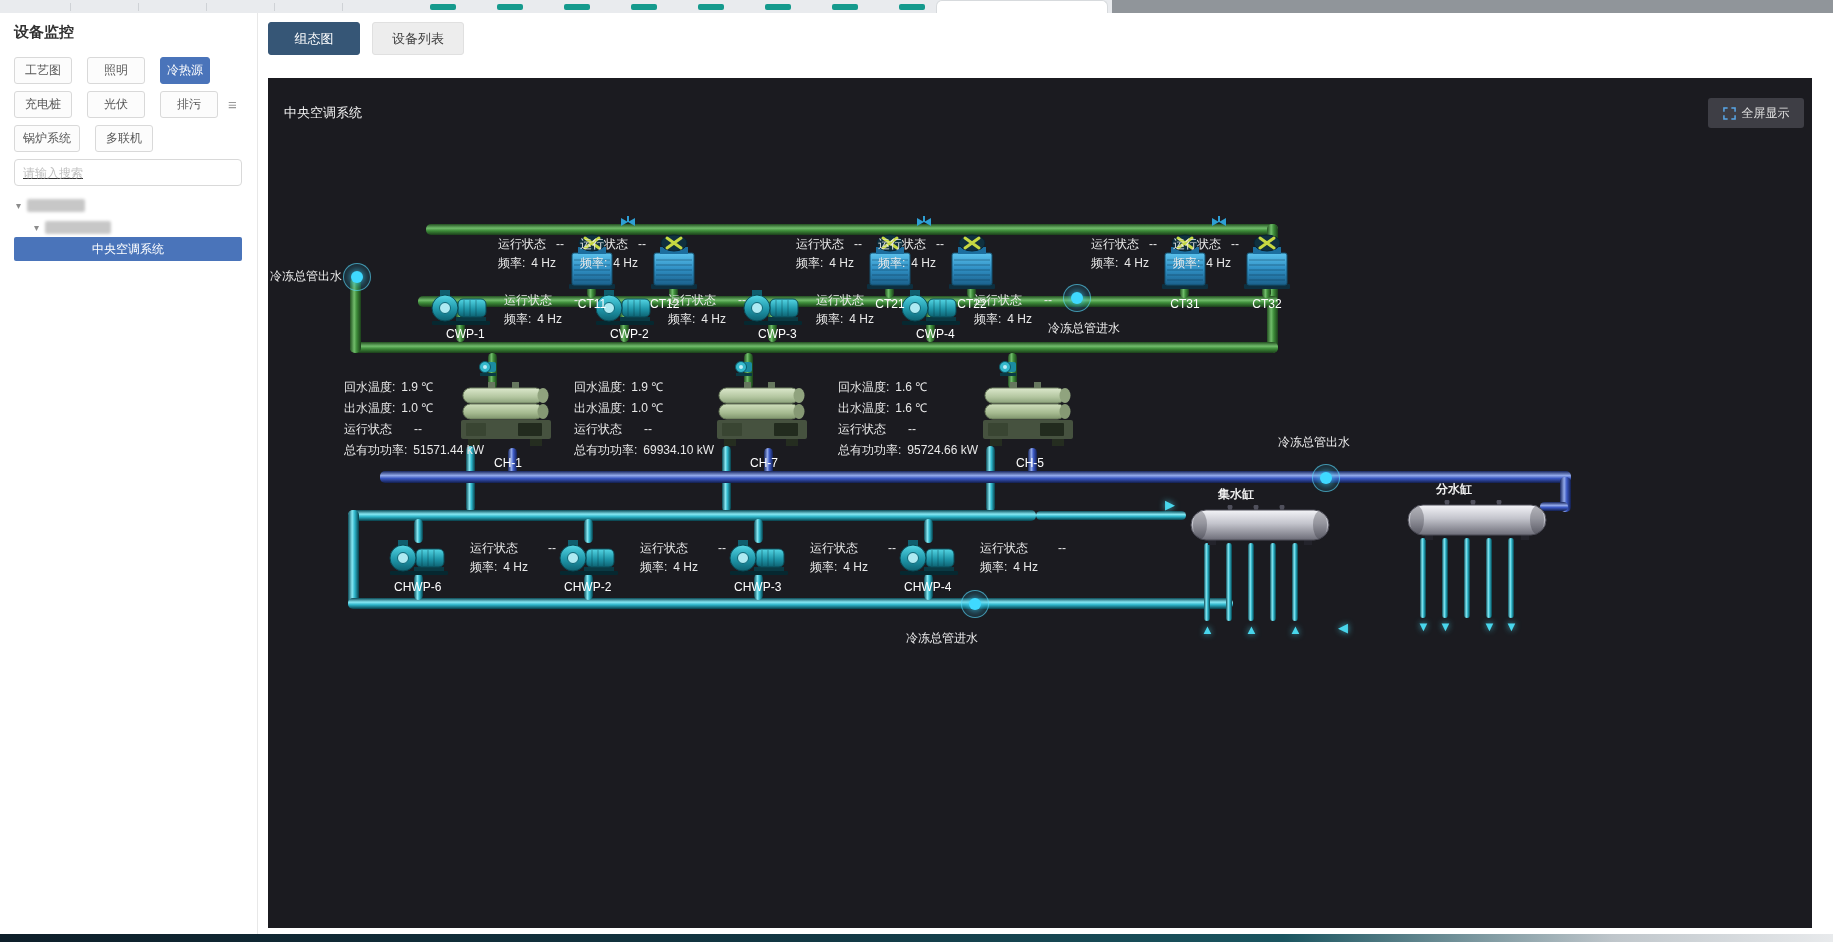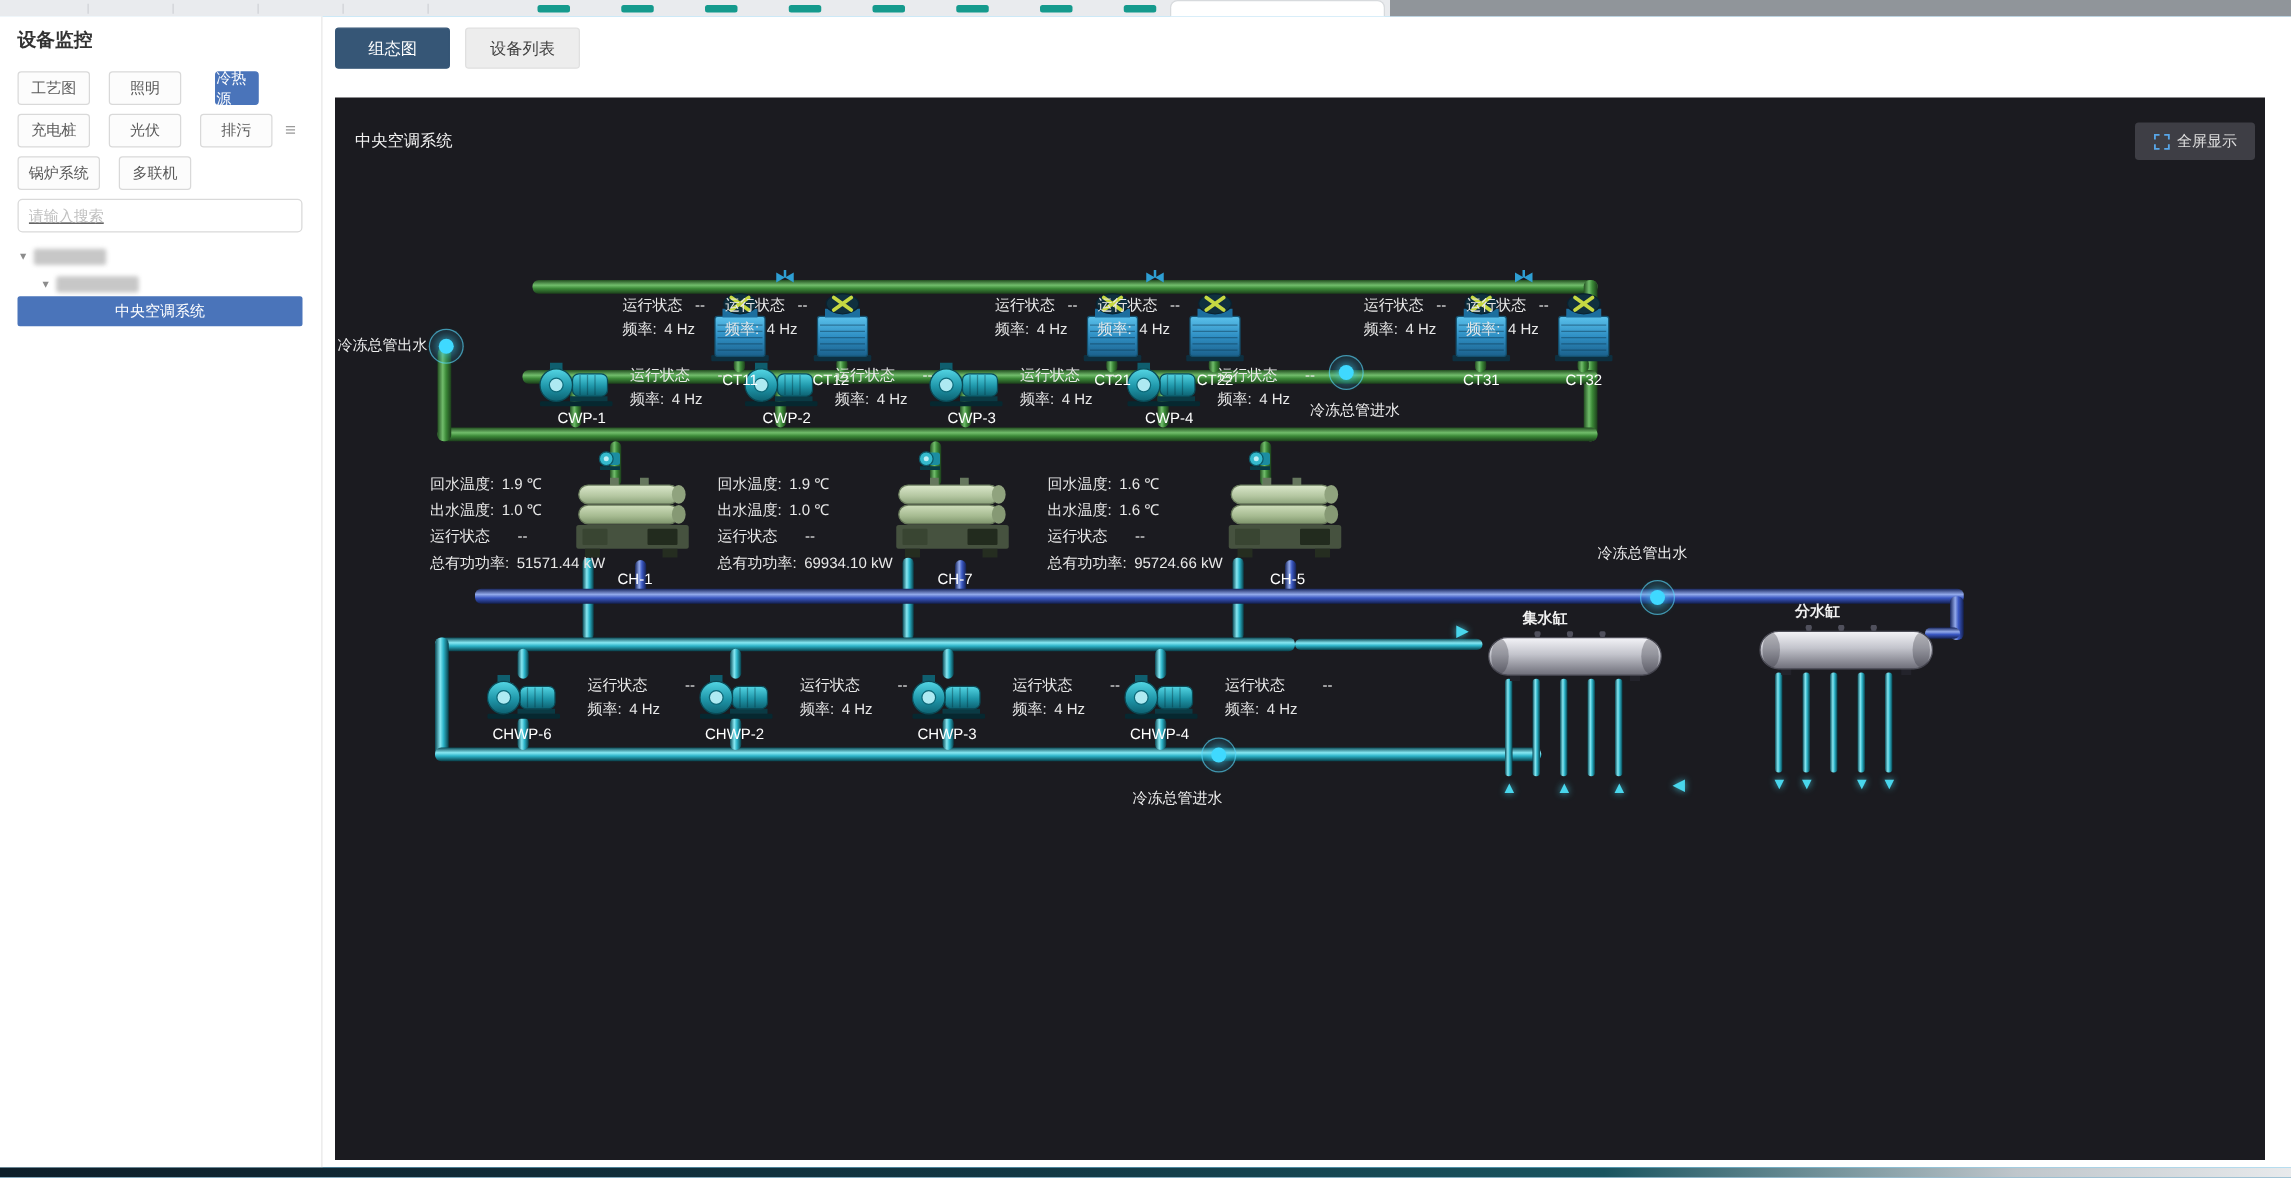--- a/index.html
+++ b/index.html
@@ -1,16 +1,16 @@
 <!DOCTYPE html>
 <html><head>
 <meta charset="utf-8">
 <style>
   html,body{margin:0;padding:0;background:#fff;font-family:"Liberation Sans",sans-serif;}
-  #stage{position:relative;width:1833px;height:942px;background:#0ea5e9;overflow:hidden;}
+  #stage{position:relative;width:1833px;height:942px;background:#f97316;overflow:hidden;}
   [data-interactable="true"]{cursor:pointer;}
 
   
   #topstrip{position:absolute;left:0;top:0;width:100%;height:13px;background:#e9ebee;z-index:50;}
   .tabsep{position:absolute;top:3px;width:1px;height:8px;background:#cfd2d6;}
   .tabmark{position:absolute;top:4px;width:26px;height:6px;background:#159a8d;border-radius:2px;}
   .activetab{position:absolute;left:936px;top:0;width:172px;height:13px;background:#fff;border:1px solid #d7dadd;border-bottom:none;border-radius:6px 6px 0 0;box-sizing:border-box;}
   .grayzone{position:absolute;left:1112px;top:0;right:0;height:13px;background:#90959a;}
   #bottomstrip{position:absolute;left:0;bottom:0;width:100%;height:8px;z-index:50;
     background:linear-gradient(90deg,#0e1f2a,#123844 45%,#1a5560 70%,#bfc6cb 88%,#e8eaec);}
@@ -187,21 +187,21 @@
     <div class="grayzone"></div>
   </div>
 
   <div id="app" data-interactable="false">
 
     <aside id="sidebar" data-interactable="false">
       <div class="sb-title" data-interactable="false">设备监控</div>
 
       <div class="filter-btn" style="left:14px;top:44px;width:58px" data-interactable="true">工艺图</div>
       <div class="filter-btn" style="left:87px;top:44px;width:58px" data-interactable="true">照明</div>
-      <div class="filter-btn active" style="left:172px;top:44px;width:35px" data-interactable="true">冷热源</div>
+      <div class="filter-btn active" style="left:160px;top:44px;width:50px" data-interactable="true">冷热源</div>
       <div class="filter-btn" style="left:14px;top:78px;width:58px" data-interactable="true">充电桩</div>
       <div class="filter-btn" style="left:87px;top:78px;width:58px" data-interactable="true">光伏</div>
       <div class="filter-btn" style="left:160px;top:78px;width:58px" data-interactable="true">排污</div>
       <div class="collapse-ico" data-interactable="true">≡</div>
       <div class="filter-btn" style="left:14px;top:112px;width:66px" data-interactable="true">锅炉系统</div>
       <div class="filter-btn" style="left:95px;top:112px;width:58px" data-interactable="true">多联机</div>
 
       <input class="sb-search" data-interactable="true" placeholder="请输入搜索" style="">
 
       <div class="tree-row" style="left:16px;top:184px" data-interactable="true">

